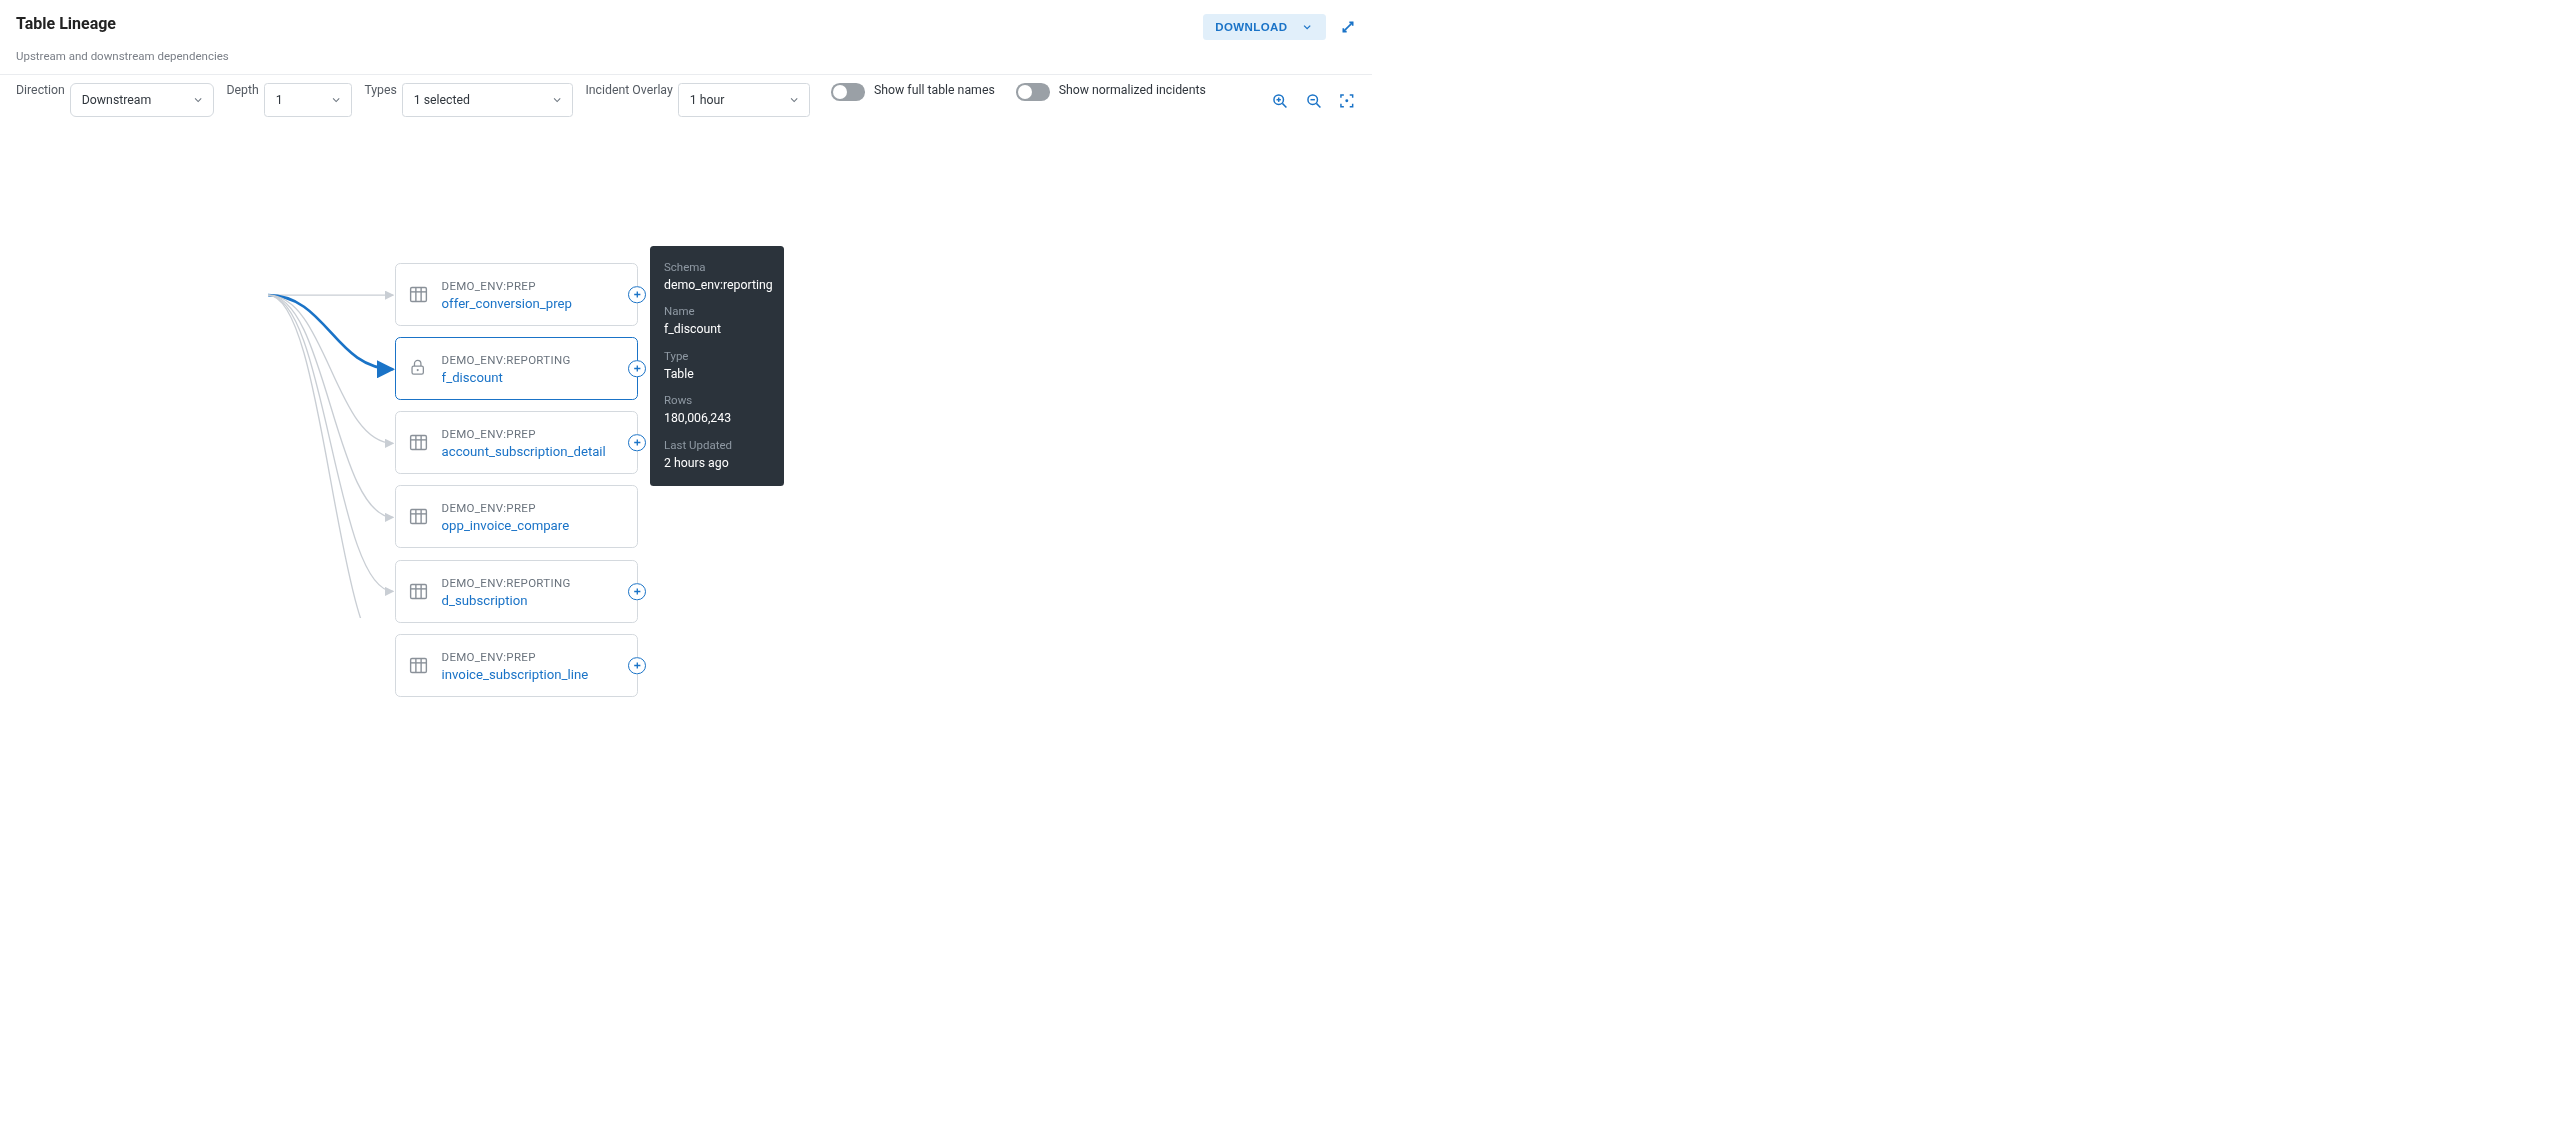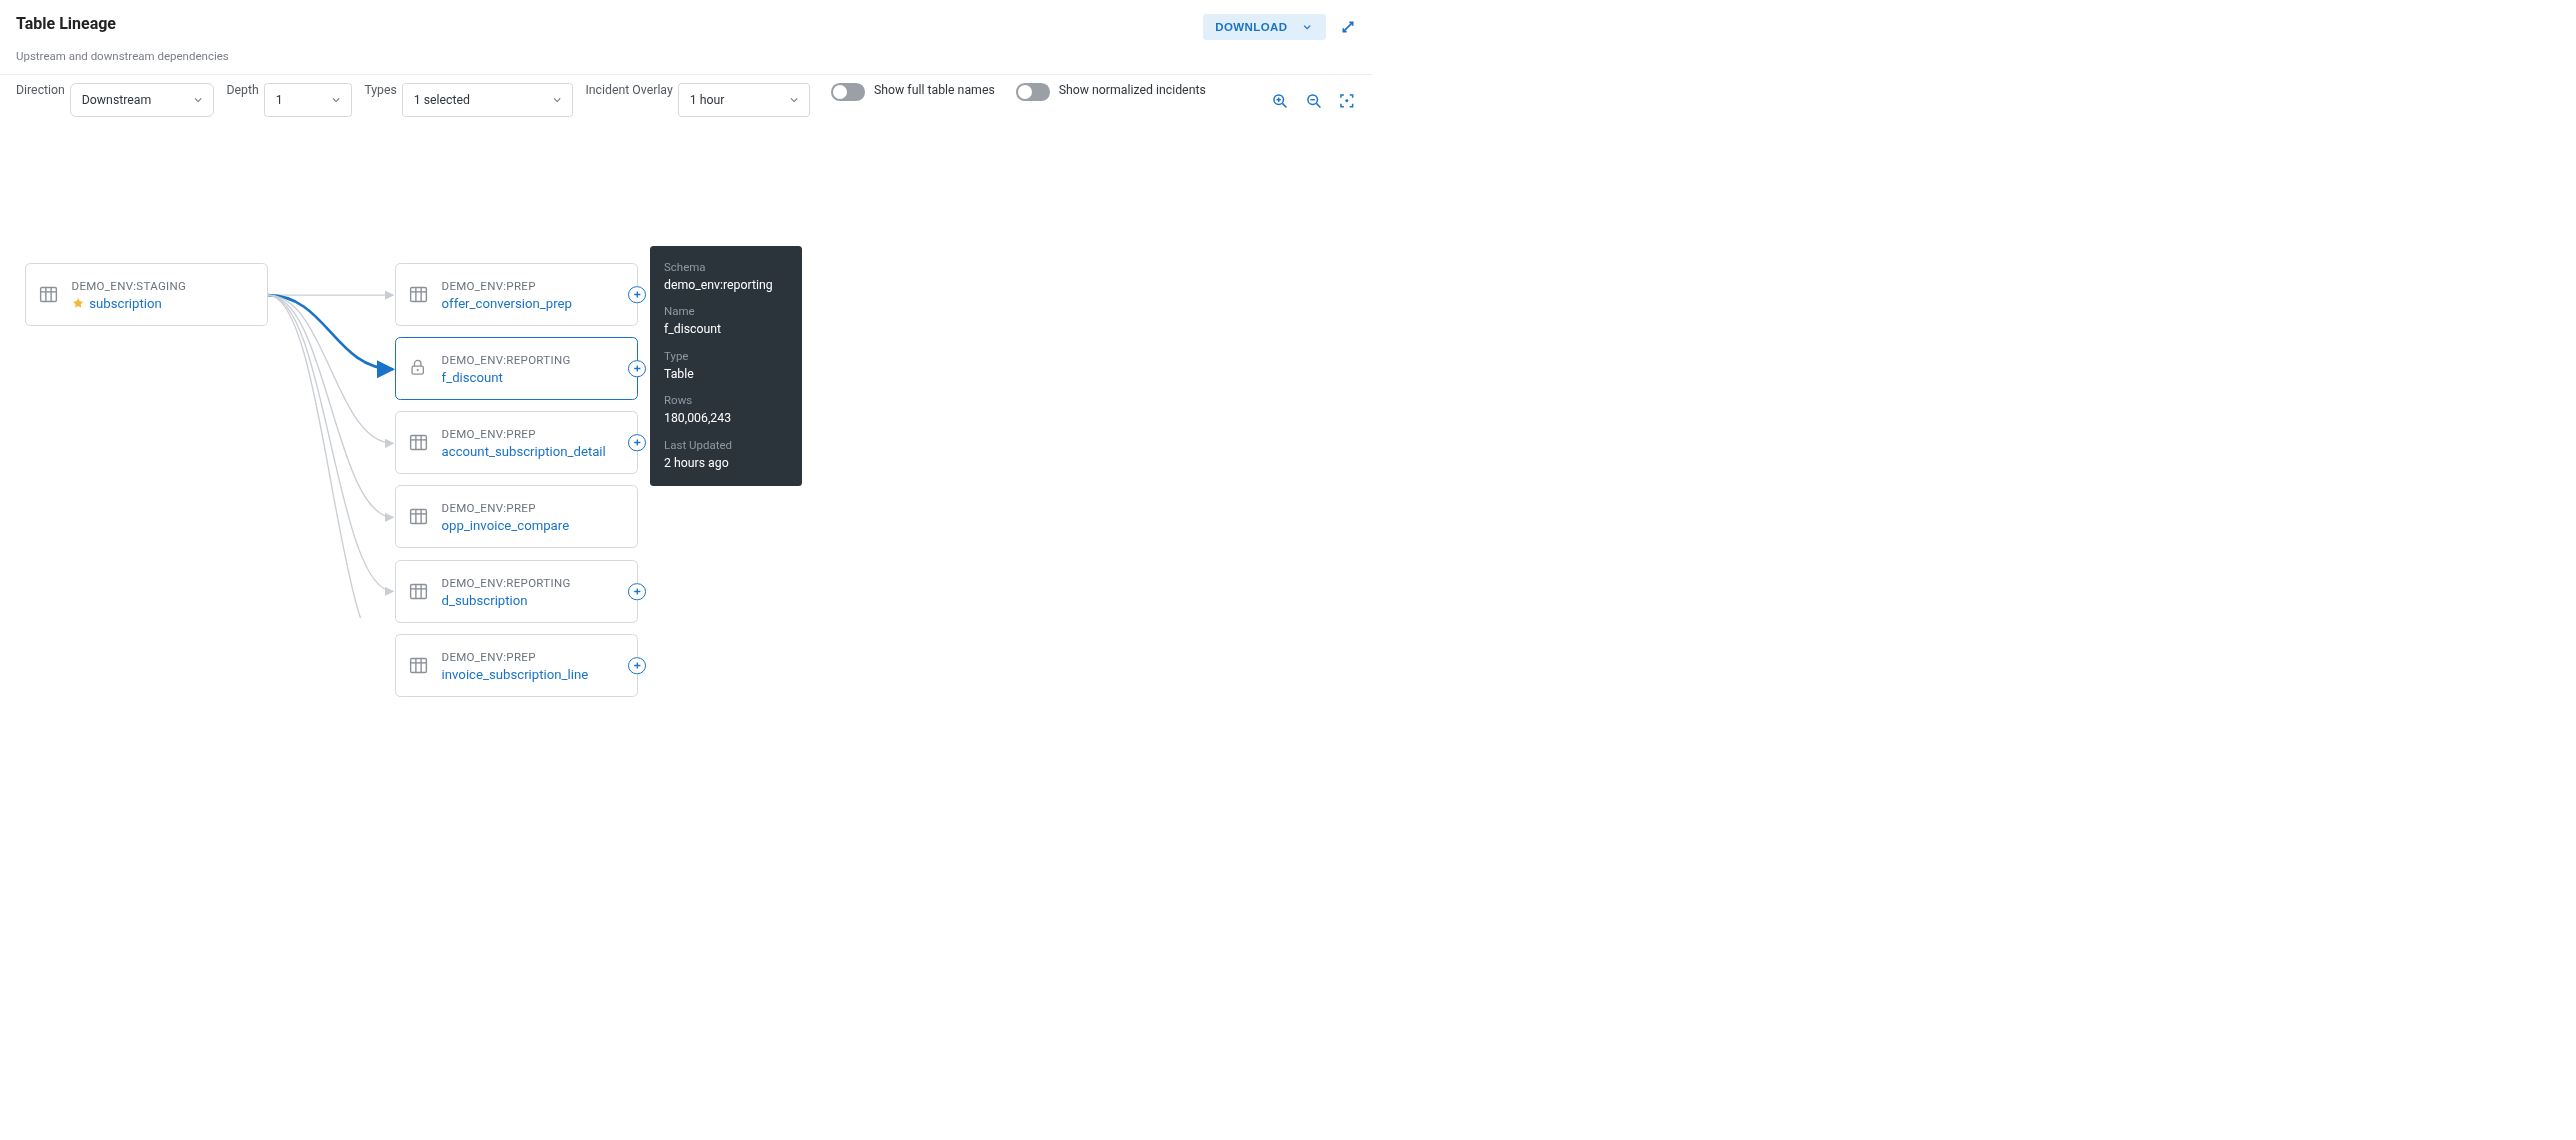--- a/index.html
+++ b/index.html
@@ -146,21 +146,21 @@
   .n1 { left: 395px; top: 213px; }
   .n2 { left: 395px; top: 287px; }
   .n3 { left: 395px; top: 361px; }
   .n4 { left: 395px; top: 436px; }
   .n5 { left: 395px; top: 510px; }
 
   
   .tooltip {
     position: absolute;
     left: 650px; top: 122px;
-    width: 152px;
+    width: 134px;
     background: #2b333b;
     color: #e6eaee;
     border-radius: 3.5px;
     padding: 12.3px 14px 14px 14px;
     font-size: 11.5px;
     line-height: 1.5;
   }
   .tooltip .tt-label { color: #8f99a3; margin-top: 8.8px; font-size: 11.5px;}
   .tooltip .tt-label:first-child { margin-top: 0; }
   .tooltip .tt-value { color: #fff; font-size: 12.3px; }
@@ -299,41 +299,20 @@
       </defs>
 
       <path d="M304 194 C 370 194, 380 194, 446 194" stroke="#c9ced4" stroke-width="1.5" fill="none" marker-end="url(#arrow-gray)"></path>
       <path d="M304 194 C 370 194, 380 278, 446 278" stroke="#1a73c7" stroke-width="3" fill="none" marker-end="url(#arrow-blue)"></path>
       <path d="M304 194 C 370 194, 380 362, 446 362" stroke="#c9ced4" stroke-width="1.5" fill="none" marker-end="url(#arrow-gray)"></path>
       <path d="M304 194 C 370 194, 380 446, 446 446" stroke="#c9ced4" stroke-width="1.5" fill="none" marker-end="url(#arrow-gray)"></path>
       <path d="M304 194 C 370 194, 380 530, 446 530" stroke="#c9ced4" stroke-width="1.5" fill="none" marker-end="url(#arrow-gray)"></path>
       <path d="M304 194 C 370 194, 380 614, 446 614" stroke="#c9ced4" stroke-width="1.5" fill="none" marker-end="url(#arrow-gray)"></path>
     </svg>
 
-    <div class="node root">
-      <span class="icon">
-        <svg width="21" height="21" viewBox="0 0 24 24" fill="none" stroke="currentColor" stroke-width="1.6">
-          <rect x="3" y="4" width="18" height="16" rx="1.5"></rect>
-            <line x1="3" y1="9" x2="21" y2="9"></line>
-            <line x1="9" y1="4" x2="9" y2="20"></line>
-            <line x1="15" y1="4" x2="15" y2="20"></line>
-        </svg>
-      </span>
-      <div class="text">
-        <div class="ns">DEMO_ENV:STAGING</div>
-        <div class="name-row">
-          <span class="star">
-            <svg width="12.3" height="12.3" viewBox="0 0 24 24" fill="currentColor">
-                <path d="M12 2l2.9 6.4L22 9.3l-5 4.9 1.2 7L12 17.8 5.8 21.2 7 14.2 2 9.3l7.1-1z"></path>
-              </svg>
-          </span>
-          <span class="name">subscription</span>
-        </div>
-      </div>
-    </div>
 
     <div class="node n0">
       <span class="icon">
         <svg width="21" height="21" viewBox="0 0 24 24" fill="none" stroke="currentColor" stroke-width="1.6">
             <rect x="3" y="4" width="18" height="16" rx="1.5"></rect>
             <line x1="3" y1="9" x2="21" y2="9"></line>
             <line x1="9" y1="4" x2="9" y2="20"></line>
             <line x1="15" y1="4" x2="15" y2="20"></line>
           </svg>
       </span>

